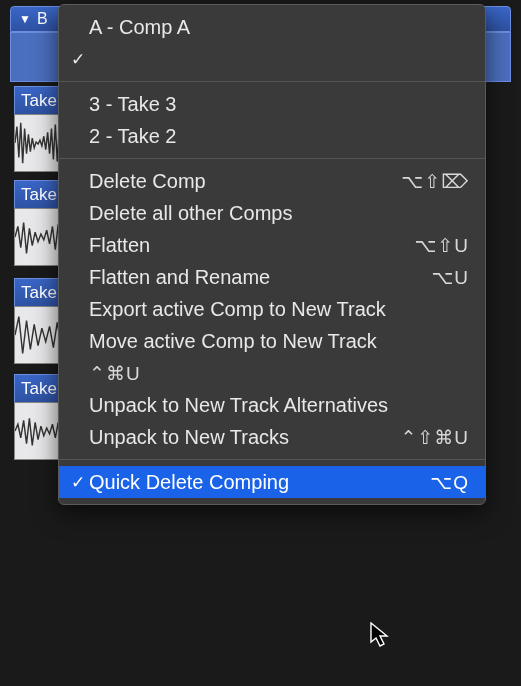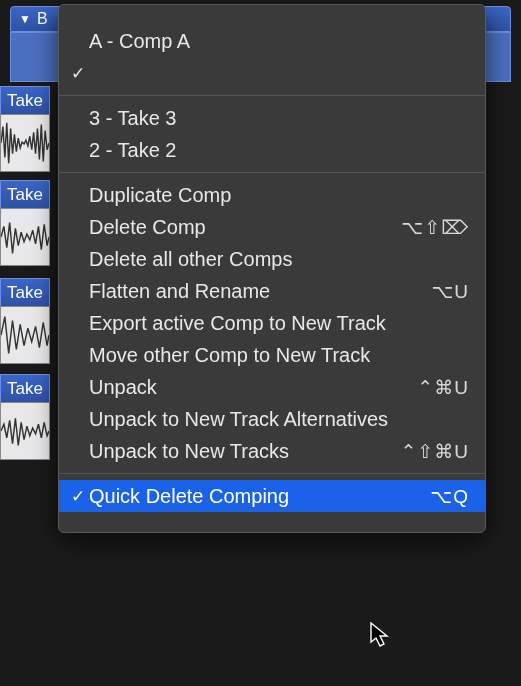--- a/index.html
+++ b/index.html
@@ -44,21 +44,21 @@
     position: absolute;
     left: 10px;
     right: 10px;
     height: 50px;
     background: #4b6fbf;
     border: 1px solid #6d8de0;
     box-sizing: border-box;
   }
   .take-block {
     position: absolute;
-    left: 0;
+    left: 14px;
     height: 86px;
     width: 50px;
     box-sizing: border-box;
   }
   .take-label {
     height: 28px;
     background: linear-gradient(#3a66c7, #2e52a3);
     border: 1px solid #6d8de0;
     border-bottom: none;
     border-radius: 0;
@@ -86,21 +86,21 @@
   
   .menu {
     position: absolute;
     left: 58px;
     top: 4px;
     width: 426px;
     background: #3a3a3a;
     border: 1px solid #5a5a5a;
     border-radius: 6px;
     box-shadow: 0 8px 24px rgba(0,0,0,0.6);
-    padding: 20px 0;
+    padding: 6px 0;
     color: #e8e8e8;
     font-size: 20px;
   }
   .menu-item {
     display: flex;
     align-items: center;
     height: 32px;
     padding: 0 16px 0 8px;
   }
   .menu-item .check {
@@ -192,51 +192,50 @@
     <span class="label">3 - Take 3</span>
   </div>
   <div class="menu-item">
     <span class="check"></span>
     <span class="label">2 - Take 2</span>
   </div>
   <div class="menu-sep"></div>
 
   <div class="menu-item">
     <span class="check"></span>
-    <span class="label">Duplicate Comp</span>
-    <span class="shortcut"></span>
-  </div>
-  <div class="menu-item">
-    <span class="check"></span>
     <span class="label">Delete Comp</span>
     <span class="shortcut">⌥⇧⌦</span>
   </div>
   <div class="menu-item">
     <span class="check"></span>
     <span class="label">Delete all other Comps</span>
     <span class="shortcut"></span>
   </div>
   <div class="menu-item">
     <span class="check"></span>
+    <span class="label">Flatten</span>
+    <span class="shortcut">⌥⇧U</span>
+  </div>
+  <div class="menu-item">
+    <span class="check"></span>
     <span class="label">Flatten and Rename</span>
     <span class="shortcut">⌥U</span>
   </div>
   <div class="menu-item">
     <span class="check"></span>
     <span class="label">Export active Comp to New Track</span>
     <span class="shortcut"></span>
   </div>
   <div class="menu-item">
     <span class="check"></span>
-    <span class="label">Move other Comp to New Track</span>
-    <span class="shortcut"></span>
-  </div>
-  <div class="menu-item">
-    <span class="check"></span>
-    <span class="label">Unpack</span>
+    <span class="label">Move active Comp to New Track</span>
+    <span class="shortcut"></span>
+  </div>
+  <div class="menu-item">
+    <span class="check"></span>
     <span class="shortcut">⌃⌘U</span>
   </div>
   <div class="menu-item">
     <span class="check"></span>
     <span class="label">Unpack to New Track Alternatives</span>
     <span class="shortcut"></span>
   </div>
   <div class="menu-item">
     <span class="check"></span>
     <span class="label">Unpack to New Tracks</span>

